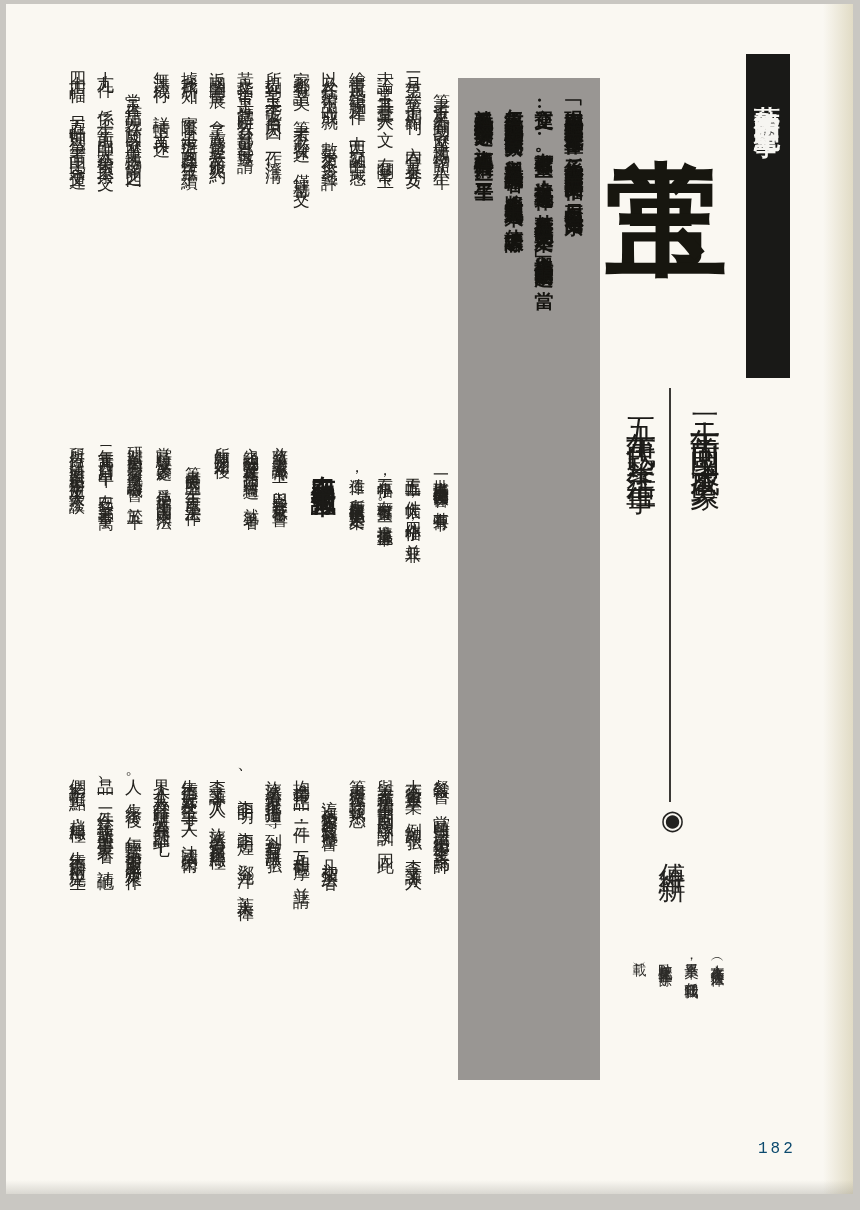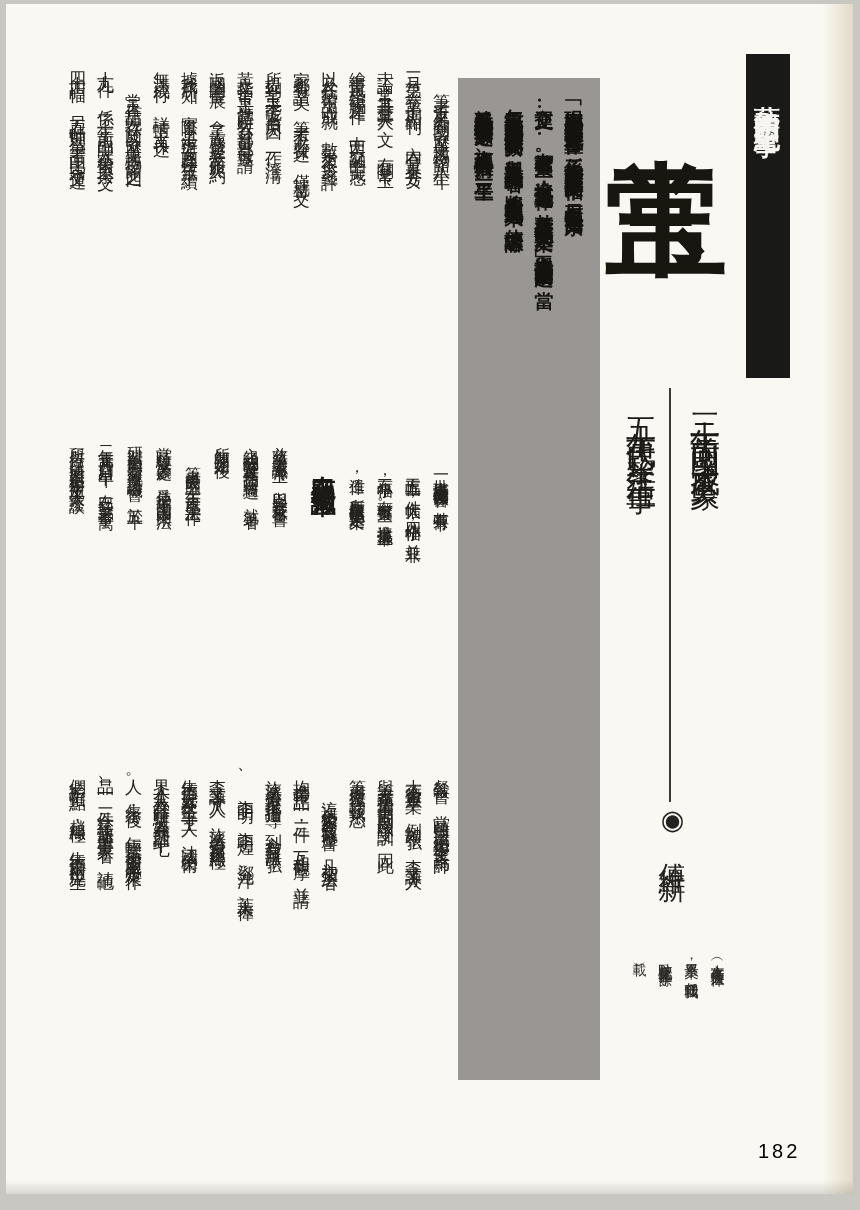--- a/index.html
+++ b/index.html
@@ -90,22 +90,22 @@
   .row2b{
     position:absolute;left:55px;top:430px;width:234px;height:326px;
     font-size:16px;line-height:29px;letter-spacing:3.2px;color:#24231f;
   }
   .row3{
     position:absolute;left:55px;top:762px;width:394px;height:378px;
     font-size:17px;line-height:28px;letter-spacing:3.8px;color:#24231f;
   }
   .page-number{
     position:absolute;left:752px;top:1136px;
-    font-family:Liberation Sans, sans-serif;
-    font-size:20px;letter-spacing:3px;color:#000000;
+    font-family:Liberation Mono, monospace;
+    font-size:16px;letter-spacing:3px;color:#0c4a6e;
   }
 </style>
 </head>
 <body>
 
 <div class="page">
 
   <div class="tag-box">
     <span class="v">藝術圈紀事</span>
   </div>

